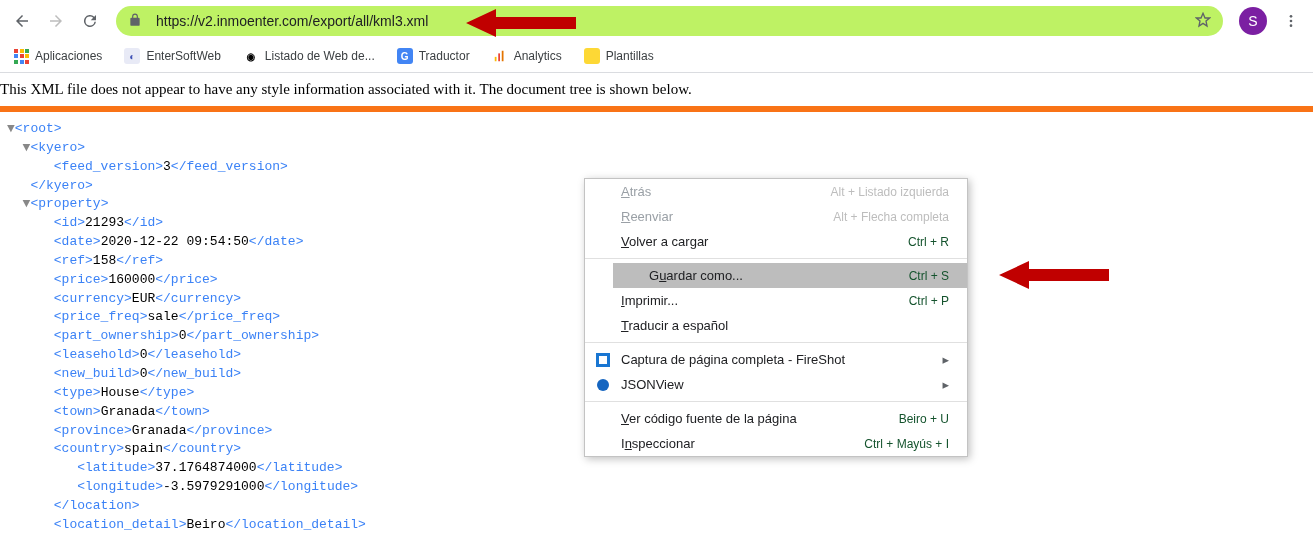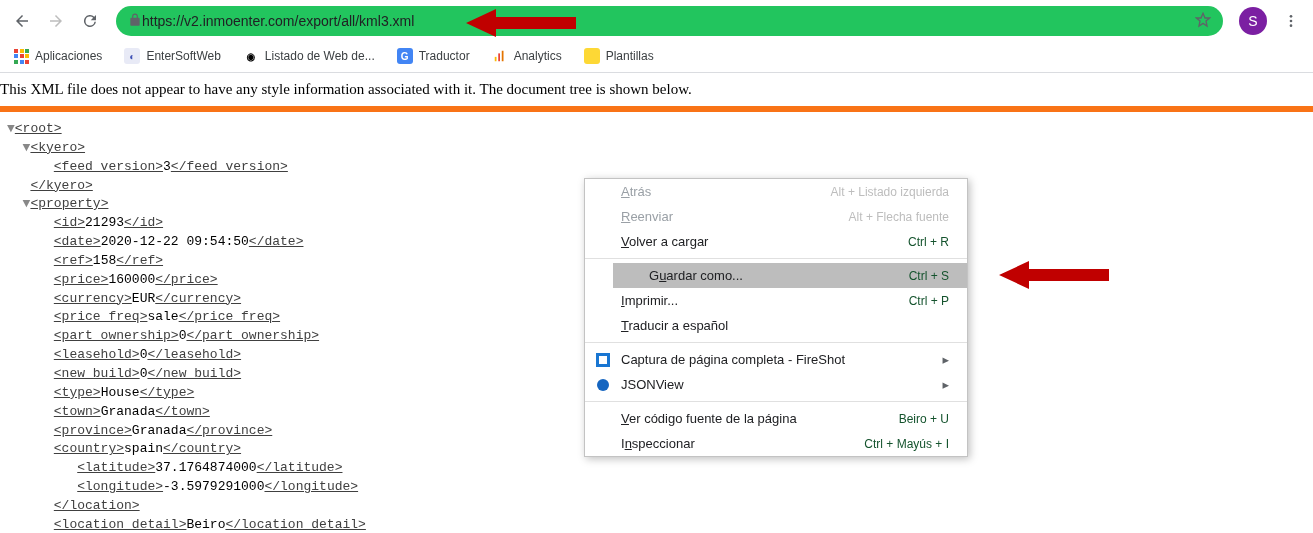--- a/index.html
+++ b/index.html
@@ -1,21 +1,21 @@
 <!DOCTYPE html>
 <html><head>
 <meta charset="utf-8">
 <style>
 * { margin: 0; padding: 0; box-sizing: border-box; }
 body { font-family: Arial, sans-serif; font-size: 13px; background: #fff; position: relative; width: 1313px; height: 533px; overflow: hidden; }
 
 .toolbar { display: flex; align-items: center; padding: 6px 8px; gap: 6px; }
 .nav-btn { width: 28px; height: 28px; display: flex; align-items: center; justify-content: center; color: #5f6368; cursor: pointer; border-radius: 50%; }
 .nav-btn.disabled { color: #bdbdbd; }
-.url-bar { flex: 1; display: flex; align-items: center; background: #22c55e; border-radius: 16px; padding: 4px 12px; height: 30px; gap: 0; margin: 0 6px; }
+.url-bar { flex: 1; display: flex; align-items: center; background: #bef264; border-radius: 16px; padding: 4px 12px; height: 30px; gap: 14px; margin: 0 6px; }
 .lock-icon { color: #5f6368; }
 .url-text { color: #202124; font-size: 14px; flex: 1; }
 .star-icon { color: #5f6368; cursor: pointer; }
 .avatar { width: 28px; height: 28px; border-radius: 50%; background: #7b1fa2; color: #fff; display: flex; align-items: center; justify-content: center; font-size: 14px; margin: 0 4px; }
 .menu-dots { width: 28px; height: 28px; display: flex; align-items: center; justify-content: center; color: #5f6368; }
 
 .bookmarks { display: flex; align-items: center; padding: 6px 14px; gap: 22px; font-size: 12px; color: #3c4043; }
 .bm-item { display: flex; align-items: center; gap: 6px; cursor: pointer; }
 .apps-icon { display: grid; grid-template-columns: repeat(3,4px); grid-template-rows: repeat(3,4px); gap: 1.5px; }
 .apps-icon span { background: #ea4335; width: 4px; height: 4px; }
@@ -23,21 +23,21 @@
 .apps-icon span:nth-child(4){background:#4285f4;} .apps-icon span:nth-child(5){background:#ea4335;} .apps-icon span:nth-child(6){background:#fbbc04;}
 .apps-icon span:nth-child(7){background:#34a853;} .apps-icon span:nth-child(8){background:#4285f4;} .apps-icon span:nth-child(9){background:#ea4335;}
 .fav { width: 16px; height: 16px; border-radius: 3px; display: inline-flex; align-items: center; justify-content: center; font-size: 10px; font-weight: bold; }
 
 .divider { height: 1px; background: #dadce0; margin-top: 2px; }
 
 .msg-bar { font-family: "Times New Roman", serif; font-size: 15px; padding: 8px 0; border-bottom: 6px solid #f97316; }
 
 .xml { font-family: "Courier New", monospace; font-size: 13px; line-height: 1.45; padding: 8px 7px; color: #000; }
 .line { white-space: pre; }
-.tag { color: #404040; text-decoration: underline; }
+.tag { color: #3b82f6; }
 .val { color: #000; }
 .tri { color: #888; cursor: pointer; }
 
 .ctx { position: absolute; top: 178px; left: 584px; width: 384px; background: #fff; border: 1px solid #c3c3c3; box-shadow: 2px 2px 8px rgba(0,0,0,0.25); font-size: 13px; z-index: 10; }
 .ctx-item { display: flex; align-items: center; justify-content: space-between; padding: 5px 18px 5px 36px; color: #202124; cursor: pointer; position: relative; }
 .ctx-item.disabled { color: #9aa0a6; cursor: default; align-items: center; }
 .ctx-item.highlight { background: #bdbdbd; margin-left: 28px; }
 .ctx-sep { height: 1px; background: #e0e0e0; margin: 4px 0; }
 .ctx-item .short { color: #14532d; font-size: 12px; }
 .ctx-item.disabled .short { color: #bdbdbd; }
@@ -161,21 +161,21 @@
 
 </div>
 
 <div class="ctx">
   <div class="ctx-item disabled">
       <span><span class="u">A</span>trás</span>
       <span class="short">Alt + Listado izquierda</span>
     </div>
   <div class="ctx-item disabled">
       <span><span class="u">R</span>eenviar</span>
-      <span class="short">Alt + Flecha fuente</span>
+      <span class="short">Alt + Flecha completa</span>
     </div>
   <div class="ctx-item">
       <span><span class="u">V</span>olver a cargar</span>
       <span class="short">Ctrl + R</span>
     </div>
   <div class="ctx-sep"></div>
   <div class="ctx-item highlight">
       <span><span>G</span><span class="u">u</span><span>ardar como...</span></span>
       <span class="short">Ctrl + S</span>
     </div>

